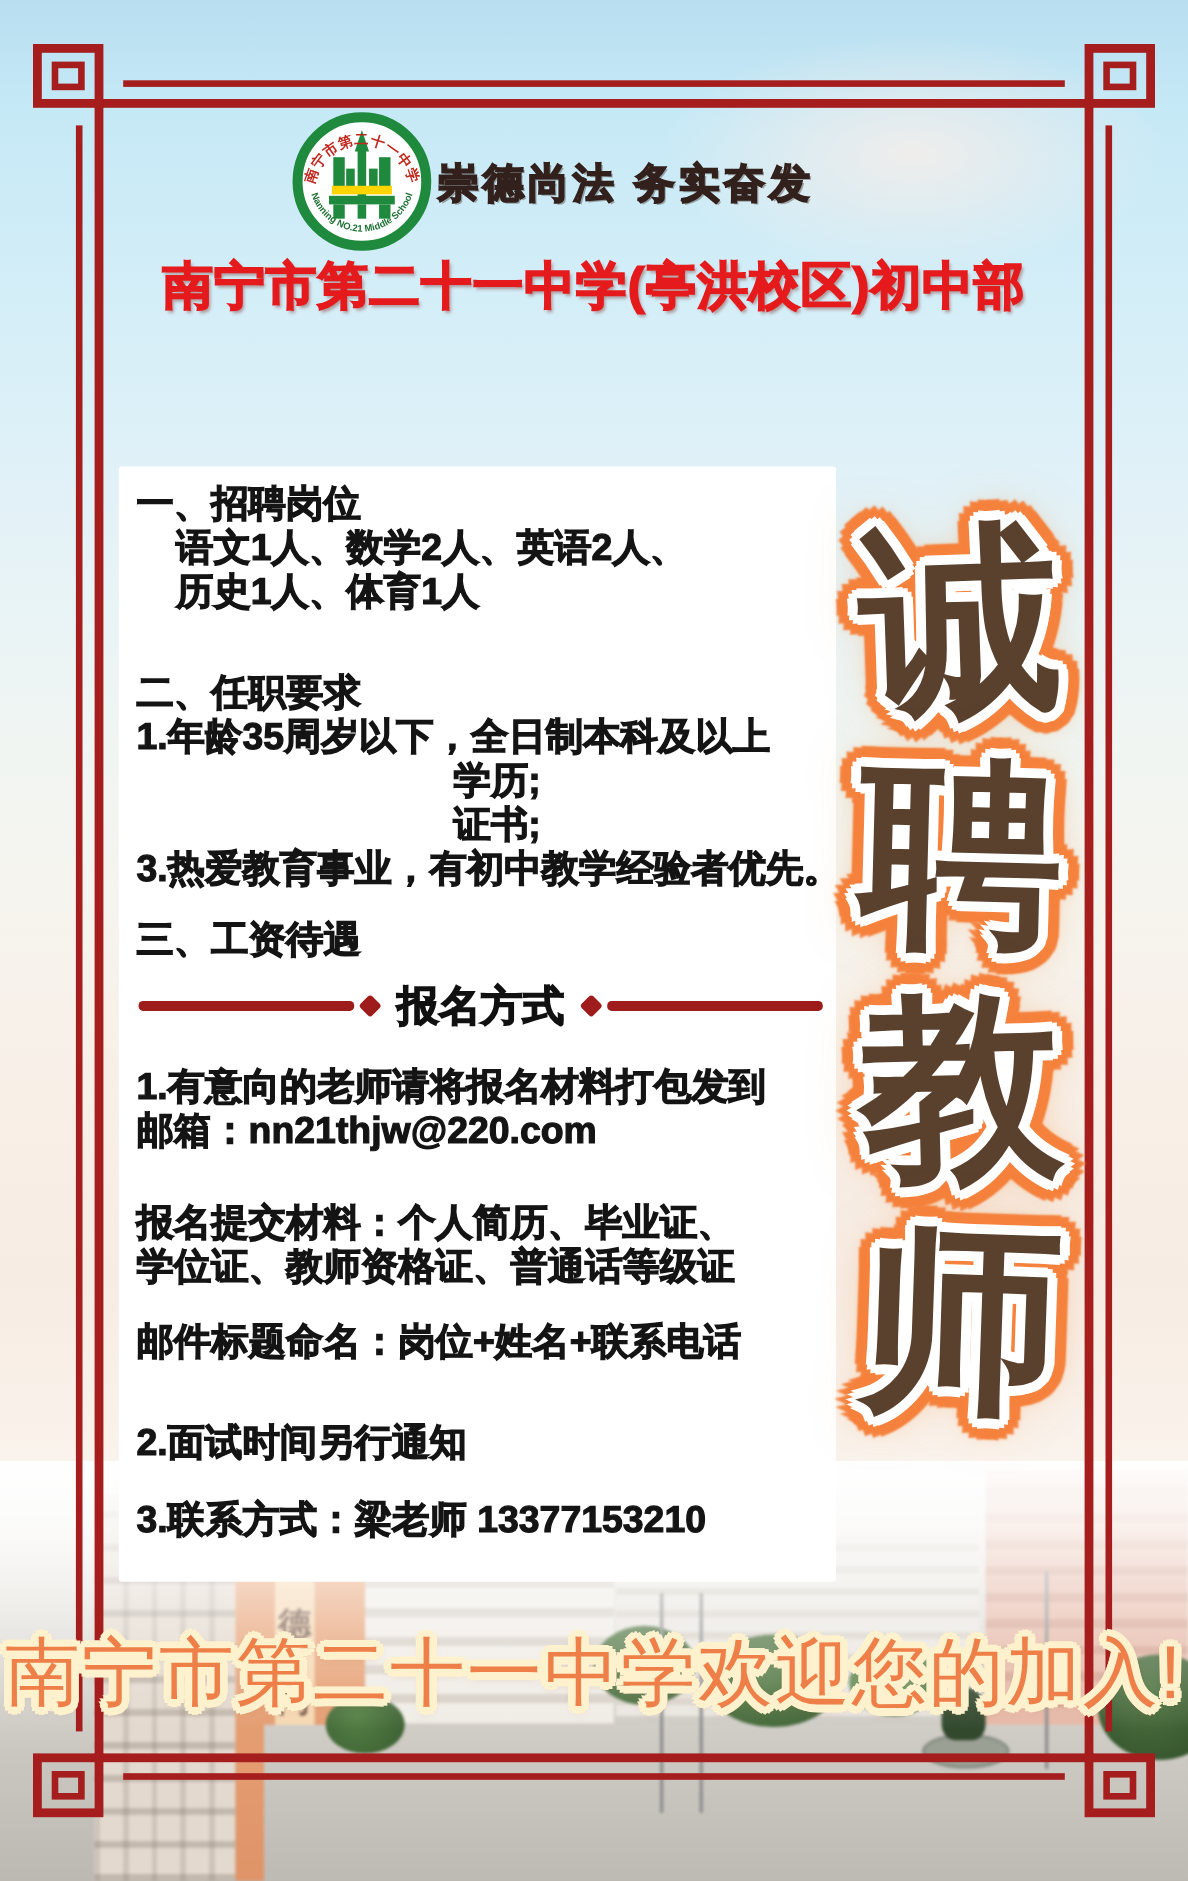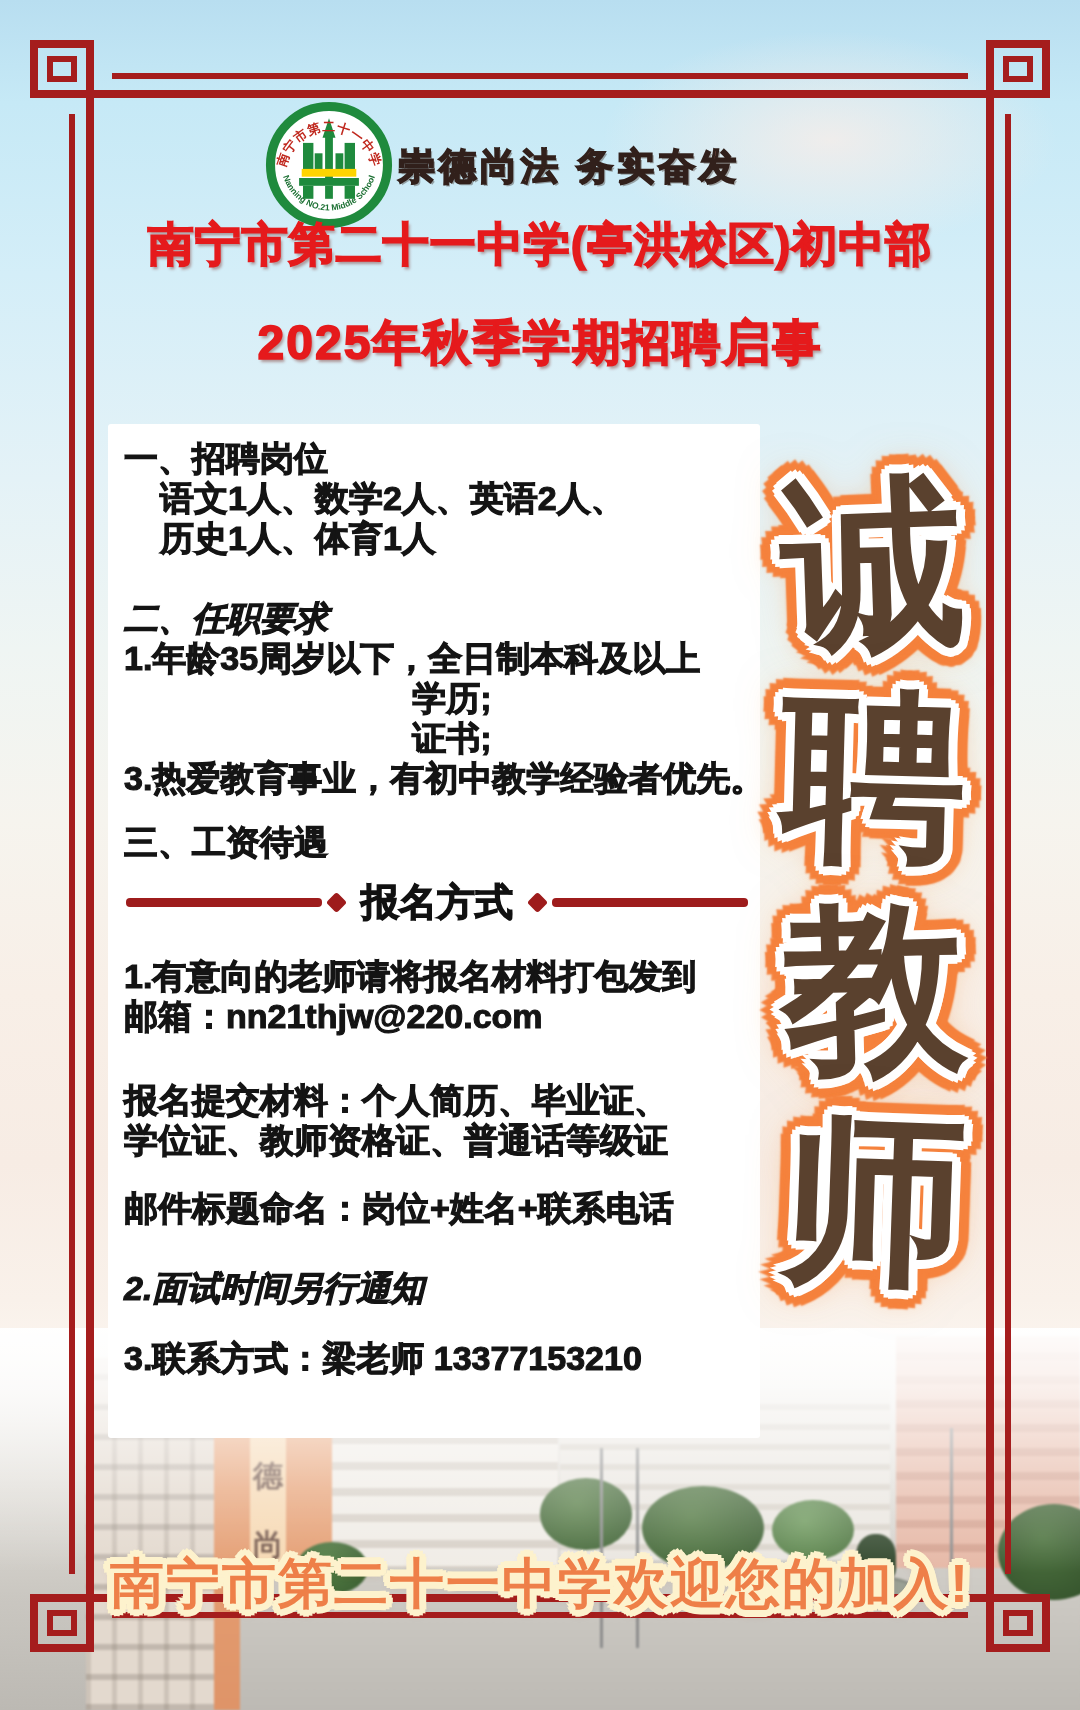--- a/index.html
+++ b/index.html
@@ -61,30 +61,30 @@
   .c-bl{left:30px;top:1594px;} .c-br{left:986px;top:1594px;}
 
   
   .logo{position:absolute;left:264px;top:100px;width:130px;height:130px;z-index:4;}
   .motto{position:absolute;left:398px;top:142px;z-index:4;font-size:37px;font-weight:bold;
     letter-spacing:4px;color:#ef9186;-webkit-text-stroke:1.8px #31201b;
     text-shadow:2px 2px 0 rgba(40,20,10,.35);white-space:nowrap;}
   .title,.subtitle{position:absolute;left:0;width:1080px;text-align:center;z-index:4;
     font-weight:bold;color:#e51a1c;-webkit-text-stroke:1.6px #e51a1c;
     text-shadow:2px 3px 3px rgba(110,20,10,.4);white-space:nowrap;}
-  .title{top:214px;font-size:46px;letter-spacing:1px;}
+  .title{top:229px;font-size:46px;letter-spacing:1px;}
   .subtitle{top:311px;font-size:48px;letter-spacing:2px;}
 
   
   .card{position:absolute;left:108px;top:424px;width:652px;height:1014px;background:#fff;
     z-index:6;box-sizing:border-box;padding:14px 10px 2px 16px;border-radius:3px;}
   .line{font-size:34px;line-height:40px;font-weight:bold;color:#141414;
     -webkit-text-stroke:1.1px #141414;white-space:nowrap;}
   .ind1{padding-left:36px;} .ind2{padding-left:30px;text-align:center;}
-  .mt36{margin-top:40px;font-style:italic;} .mt32{margin-top:44px;} .mt30{margin-top:30px;}
+  .mt36{margin-top:52px;} .mt32{margin-top:44px;} .mt30{margin-top:30px;}
   .mt28{margin-top:28px;} .mt24{margin-top:24px;}
   .divider{display:flex;align-items:center;margin:20px 2px 34px 2px;height:40px;}
   .dbar{height:9px;background:#9e1c1c;flex:1;border-radius:4px;}
   .ddot{width:15px;height:15px;background:#9e1c1c;transform:rotate(45deg);margin:0 7px;border-radius:3px;flex:none;}
   .dlabel{font-size:38px;font-weight:bold;color:#111;-webkit-text-stroke:1.3px #111;
     margin:0 10px;white-space:nowrap;flex:none;}
 
   
   .sideban{position:absolute;left:766px;top:458px;width:216px;z-index:6;
     display:flex;flex-direction:column;align-items:center;}
@@ -99,22 +99,22 @@
       0 19px 2px #f5823d,-7.3px 17.6px 2px #f5823d,-13.4px 13.4px 2px #f5823d,-17.6px 7.3px 2px #f5823d,
       -19px 0 2px #f5823d,-17.6px -7.3px 2px #f5823d,-13.4px -13.4px 2px #f5823d,-7.3px -17.6px 2px #f5823d,
       0 -19px 2px #f5823d,7.3px -17.6px 2px #f5823d,13.4px -13.4px 2px #f5823d,17.6px -7.3px 2px #f5823d,
       0 0 26px rgba(248,150,70,.85),0 0 46px rgba(248,150,70,.5);}
   .schar:nth-child(1){transform:rotate(-2deg);}
   .schar:nth-child(2){transform:rotate(1.5deg);}
   .schar:nth-child(3){transform:rotate(-1.5deg);}
   .schar:nth-child(4){transform:rotate(2deg);}
 
   
-  .footban{position:absolute;left:0;width:1080px;top:1548px;text-align:center;z-index:7;
-    font-size:54px;font-weight:bold;letter-spacing:2px;color:#ee7f48;white-space:nowrap;
+  .footban{position:absolute;left:0;width:1080px;top:1476px;text-align:center;z-index:7;
+    font-size:68px;font-weight:normal;letter-spacing:2px;color:#ee7f48;white-space:nowrap;
     text-shadow:
       7px 0 0 #fdf2cd,6.1px 3.5px 0 #fdf2cd,3.5px 6.1px 0 #fdf2cd,0 7px 0 #fdf2cd,
       -3.5px 6.1px 0 #fdf2cd,-6.1px 3.5px 0 #fdf2cd,-7px 0 0 #fdf2cd,-6.1px -3.5px 0 #fdf2cd,
       -3.5px -6.1px 0 #fdf2cd,0 -7px 0 #fdf2cd,3.5px -6.1px 0 #fdf2cd,6.1px -3.5px 0 #fdf2cd,
       0 3px 10px rgba(170,80,30,.35);}
 </style>
 </head>
 <body>
 
 <div id="root">
@@ -191,21 +191,20 @@
     <text font-size="10" font-weight="bold" fill="#c0281e" letter-spacing="0.5">
       <textPath href="#arcTop" startOffset="50%" text-anchor="middle">南宁市第二十一中学</textPath>
     </text>
     <text font-size="6.6" font-weight="bold" fill="#1c7033">
       <textPath href="#arcBot" startOffset="50%" text-anchor="middle">Nanning NO.21 Middle School</textPath>
     </text>
   </svg>
 
   <div class="motto">崇德尚法 务实奋发</div>
   <div class="title">南宁市第二十一中学(亭洪校区)初中部</div>
-  <div class="subtitle">2025年秋季学期招聘启事</div>
 
   <div class="card">
     <div class="line">一、招聘岗位</div>
     <div class="line ind1">语文1人、数学2人、英语2人、</div>
     <div class="line ind1">历史1人、体育1人</div>
 
     <div class="line mt36">二、任职要求</div>
     <div class="line">1.年龄35周岁以下，全日制本科及以上</div>
     <div class="line ind2">学历;</div>
     <div class="line ind2">证书;</div>

